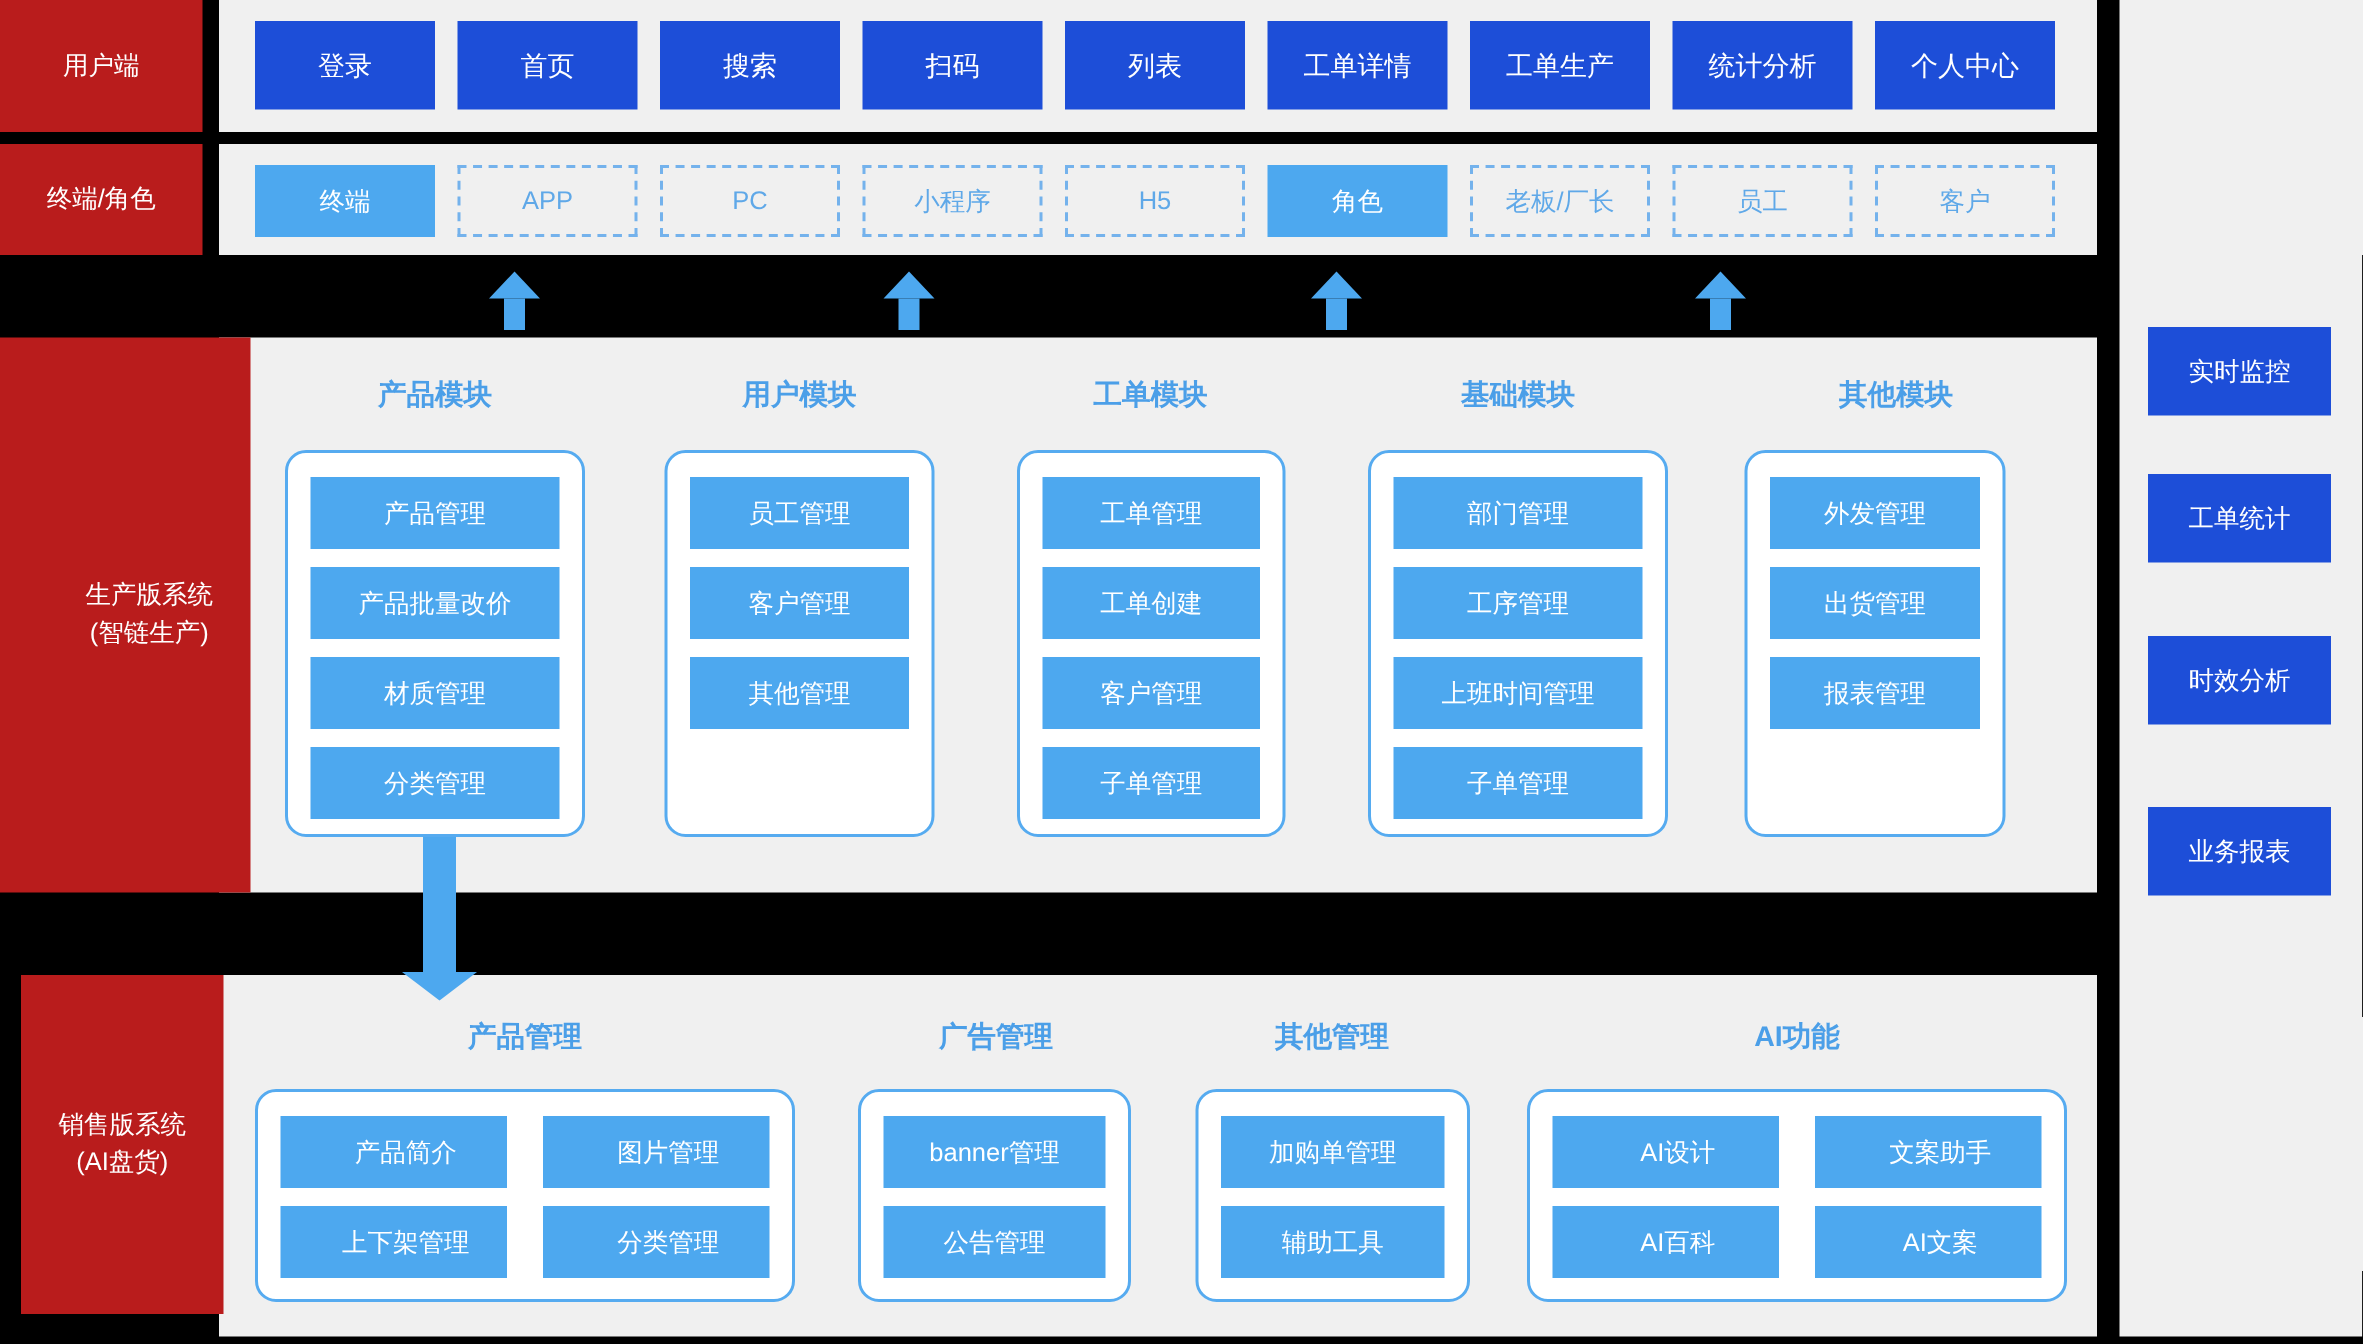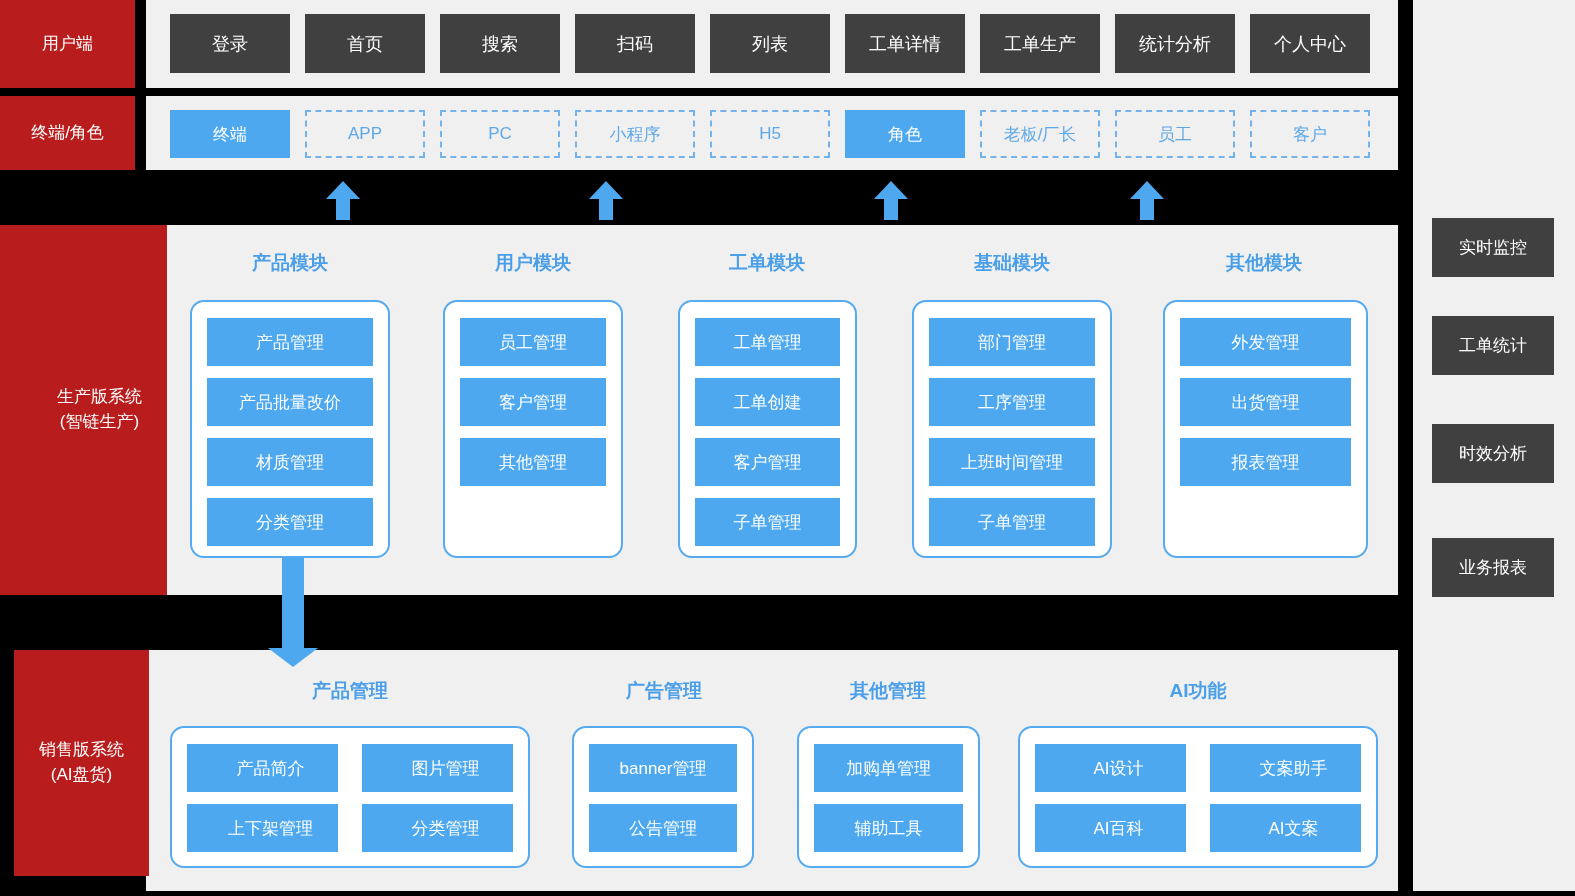--- a/index.html
+++ b/index.html
@@ -1,21 +1,21 @@
 <!DOCTYPE html>
 <html><head>
 <meta charset="utf-8">
 <style>
   html,body{margin:0;padding:0;background:#000;}
   .stage{
     position:relative;width:1575px;height:896px;background:#000;
     font-family:"Liberation Sans","DejaVu Sans",sans-serif;overflow:hidden;
   }
   .panel{position:absolute;background:#f0f0f0;}
-  .bluebox{background:#404040;color:#fff;display:flex;align-items:center;justify-content:center;}
+  .bluebox{background:#1d4ed8;color:#fff;display:flex;align-items:center;justify-content:center;}
   .leftlabel{position:absolute;left:0;width:135px;background:#b91c1c;color:#fff;
     display:flex;flex-direction:column;align-items:center;justify-content:center;
     font-size:17px;line-height:1.45;text-align:center;}
   
   .pagebtn{position:absolute;top:14px;width:120px;height:59px;font-size:18px;}
   
   .chip{position:absolute;top:110px;width:120px;height:48px;box-sizing:border-box;
     display:flex;align-items:center;justify-content:center;font-size:17px;}
   .chip.solid{background:#4da8ef;color:#fff;}
   .chip.dashed{border:2px dashed #74b2ec;color:#5fa8e8;background:transparent;}
@@ -125,21 +125,21 @@
     <div class="mbtn">工单创建</div>
     <div class="mbtn">客户管理</div>
     <div class="mbtn">子单管理</div>
   </div>
   <div class="card" style="left:912px;top:300px;width:200px;height:258px;">
     <div class="mbtn">部门管理</div>
     <div class="mbtn">工序管理</div>
     <div class="mbtn">上班时间管理</div>
     <div class="mbtn">子单管理</div>
   </div>
-  <div class="card" style="left:1163px;top:300px;width:205px;height:258px;">
+  <div class="card" style="left:1163px;top:300px;width:174px;height:258px;">
     <div class="mbtn">外发管理</div>
     <div class="mbtn">出货管理</div>
     <div class="mbtn">报表管理</div>
   </div>
 
   <div class="down-arrow" style="left:268px;top:558px;width:50px;">
     <div class="shaft"></div>
       <div class="head"></div>
   </div>
 

